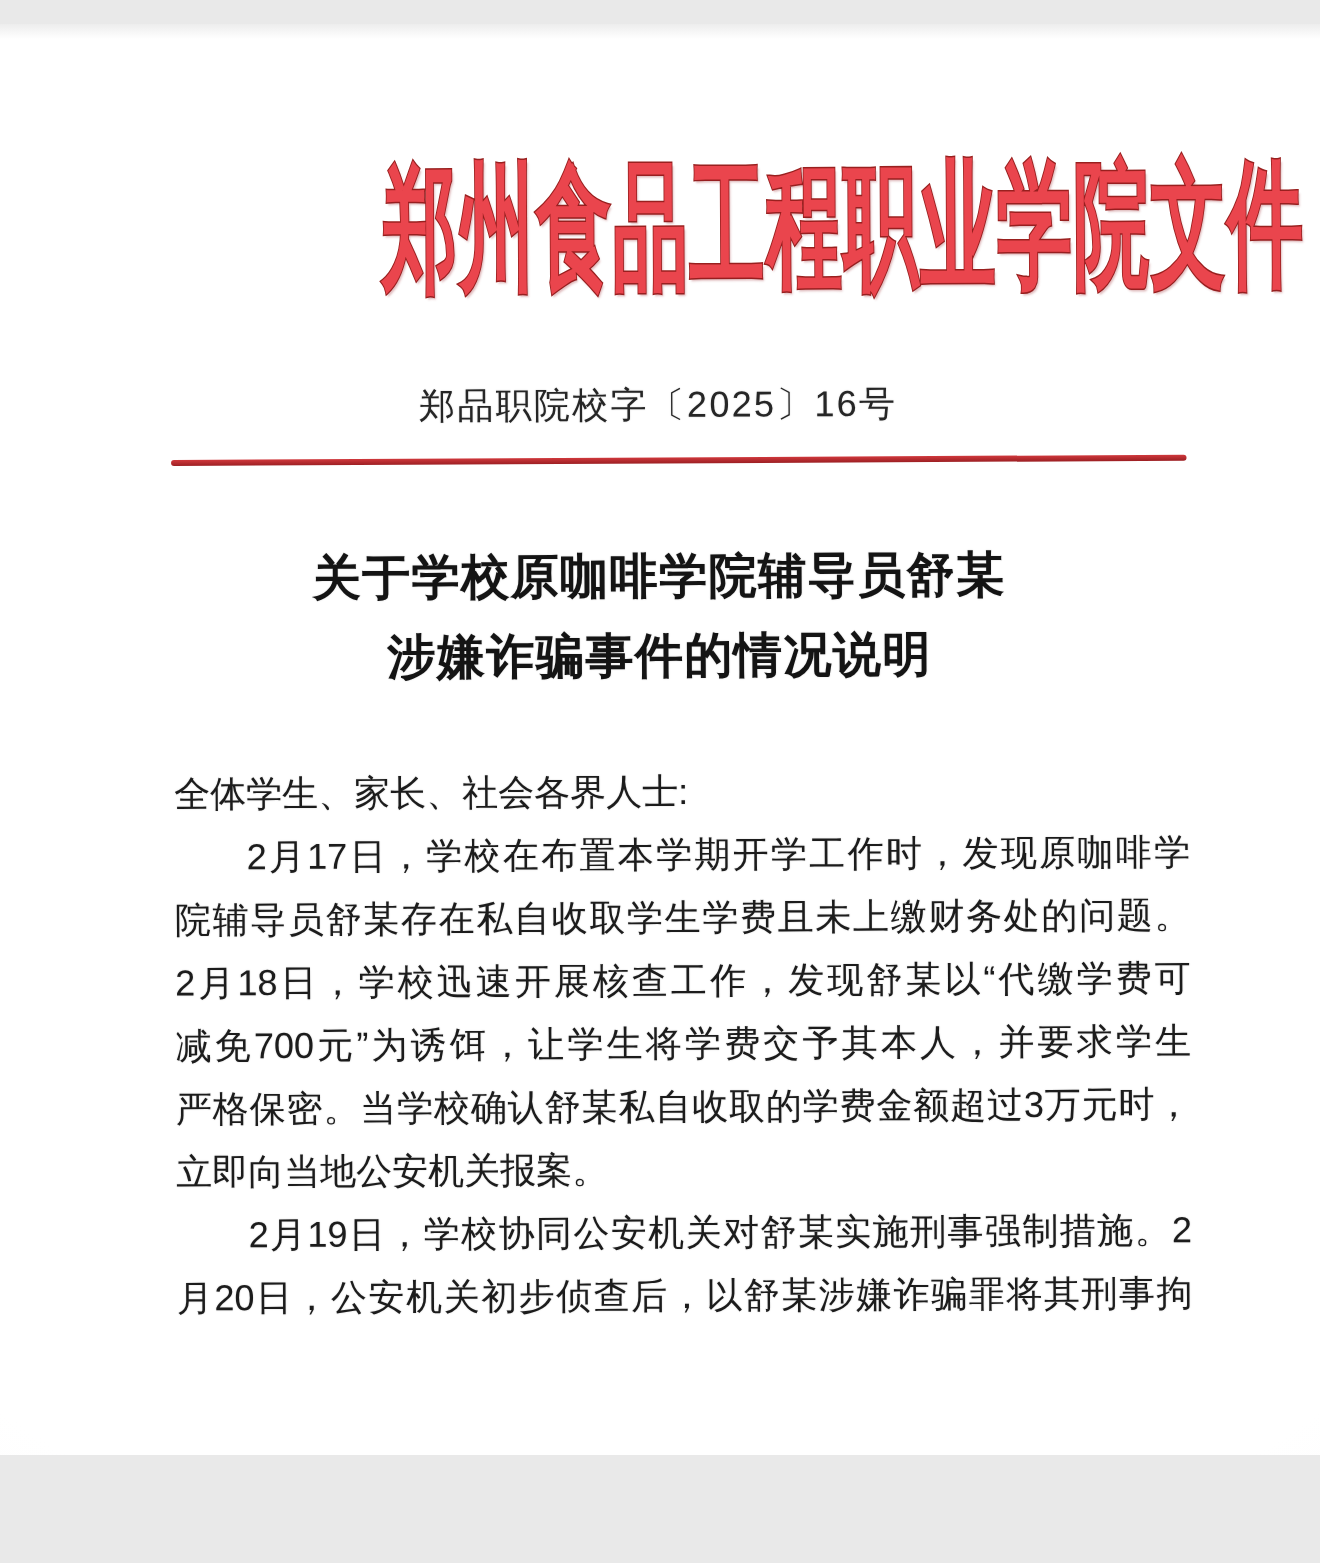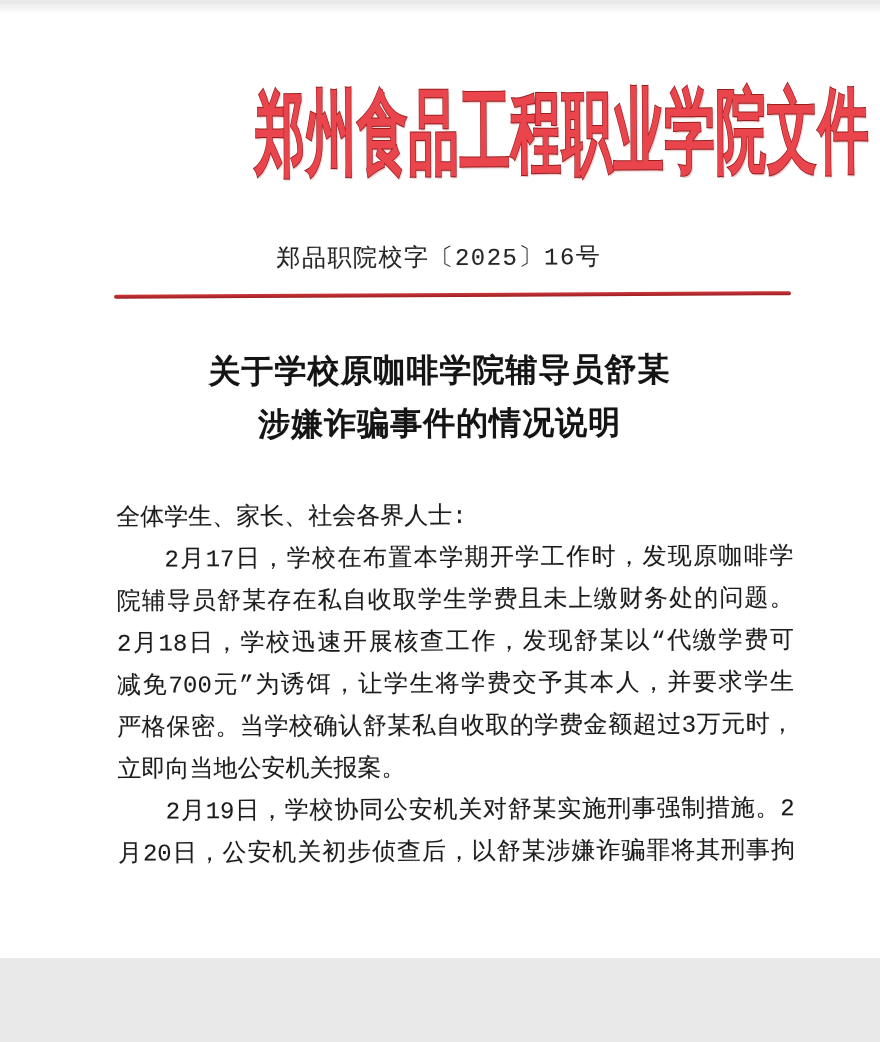--- a/index.html
+++ b/index.html
@@ -4,27 +4,27 @@
 <style>
   html, body {
     margin: 0;
     padding: 0;
     background: #e9e9e9;
   }
   .page {
     position: relative;
     width: 880px;
     height: 954px;
-    margin: 4px auto;
+    margin: 16px auto;
     overflow: hidden;
     background:
       linear-gradient(#ededed, #ffffff 10px),
       radial-gradient(140% 120% at 50% 42%, #ffffff 58%, #f3f2f0 100%);
     background-blend-mode: multiply;
-    font-family: Liberation Mono, monospace;
+    font-family: Liberation Sans, sans-serif;
   }
   .sheet {
     position: absolute;
     inset: 0;
     transform: rotate(-0.3deg);
     transform-origin: 50% 50%;
     color: #1e1e1e;
     text-shadow: 0 0 1px rgba(45,45,45,0.28);
   }
 

